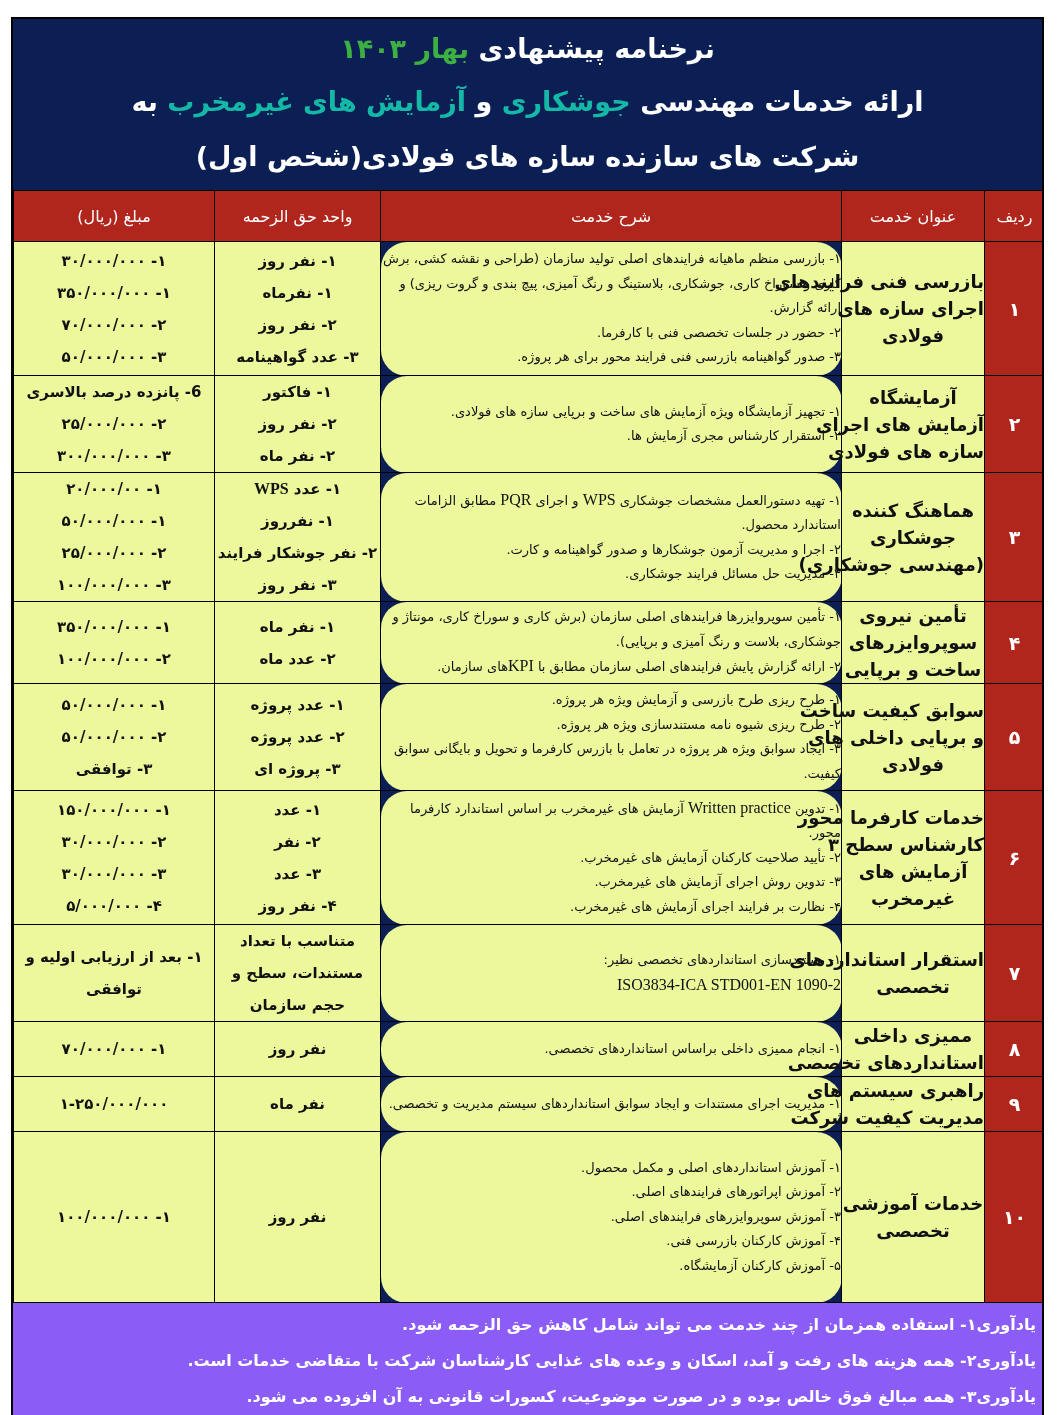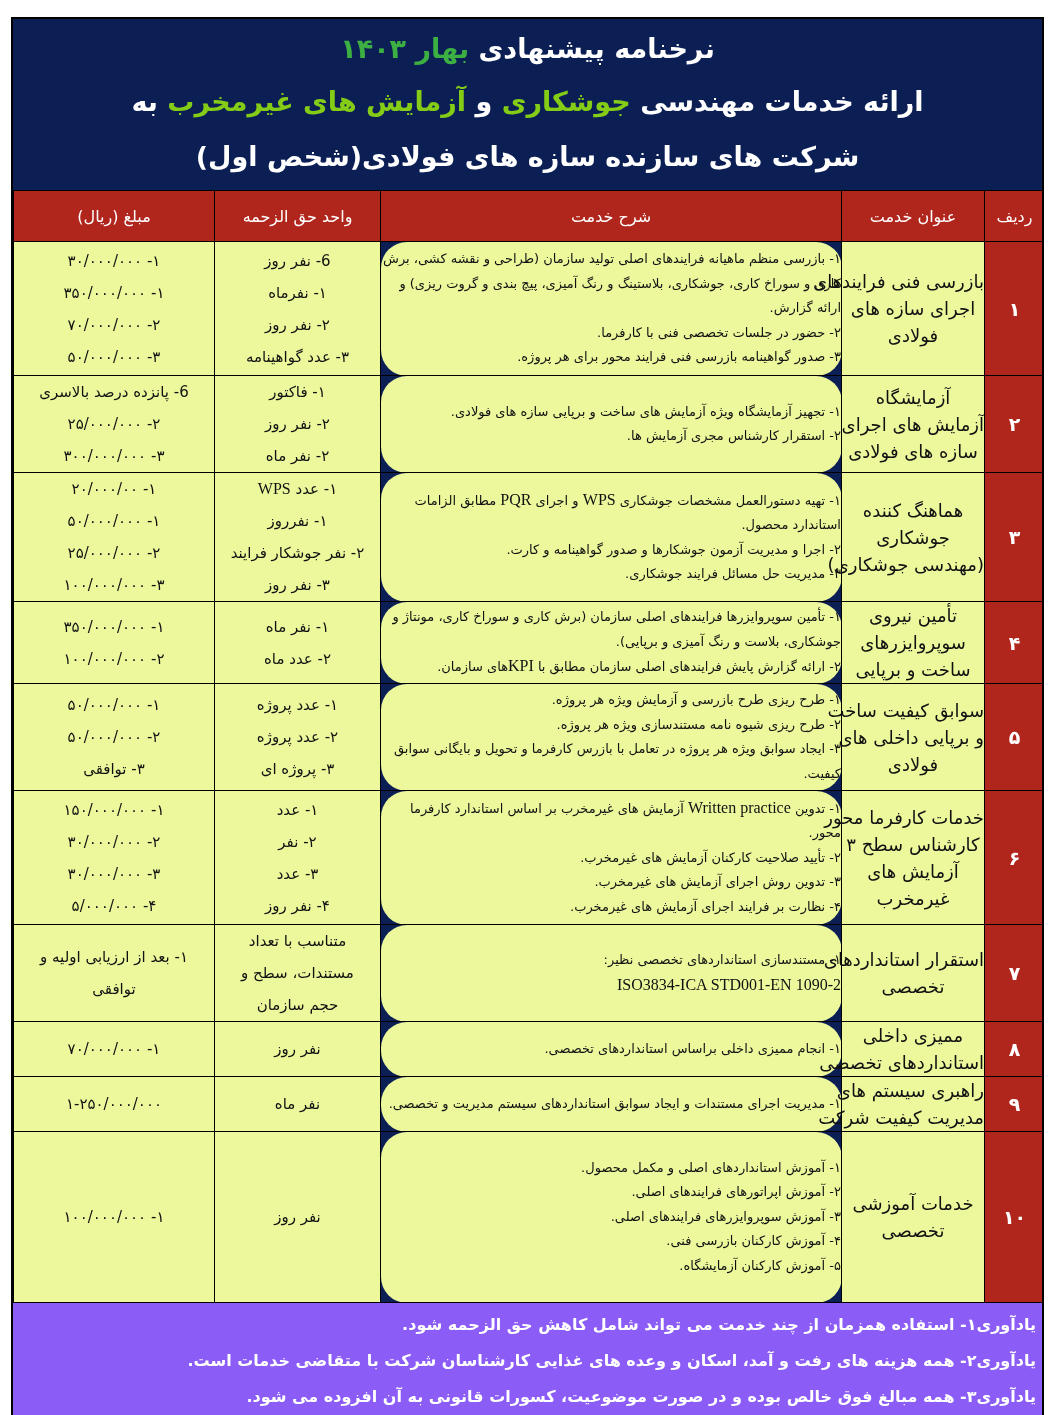--- a/index.html
+++ b/index.html
@@ -14,37 +14,37 @@
     border: 2px solid #000; box-sizing: border-box; background: #0b1f55;
     overflow: hidden;
   }
   .title-block {
     height: 171px; background: #0b1f55; color: #fff; text-align: center;
     direction: rtl; font-weight: bold;
   }
   .title-line { font-size: 27px; line-height: 55px; height: 55px; white-space: nowrap; }
   .title-line:first-child { padding-top: 4px; height: 51px; line-height: 51px; }
   .hl-green { color: #3cb043; }
-  .hl-red { color: #84cc16; }
+  .hl-red { color: #14b8a6; }
   table.grid {
     border-collapse: collapse; width: 1031px; table-layout: fixed;
     direction: rtl;
   }
   table.grid td, table.grid th { border: 1px solid #000; padding: 0; }
   th.hdr {
     background: #b0261c; color: #fff; font-weight: normal; font-size: 16px;
     height: 50px; text-align: center; vertical-align: middle;
   }
   td.rownum {
     background: #b0261c; color: #fff; font-weight: bold; font-size: 19px;
     text-align: center; vertical-align: middle;
   }
   td.cell {
     background: #edf89c; color: #111; text-align: center; vertical-align: middle;
-    font-size: 14px; line-height: 26px;
+    font-size: 14px; line-height: 26px; font-weight: bold;
   }
   td.desc {
     background: #edf89c; color: #111; text-align: right; vertical-align: middle;
     font-size: 13px; line-height: 24.5px; padding: 0 8px 0 6px; border-radius: 26px;
   }
   td.title-cell { font-size: 18px; line-height: 27px; padding: 0 4px; }
   td.unit, td.amount { font-size: 15px; line-height: 32px; }
   .line { display: block; white-space: nowrap; }
   .desc .line { white-space: normal; }
   .latin { font-family: "Liberation Serif", serif; font-size: 16px; }
@@ -92,21 +92,21 @@
             <span class="line">بازرسی فنی فرایندهای</span>
             <span class="line">اجرای سازه های</span>
             <span class="line">فولادی</span>
           </td>
           <td class="desc">
             <span class="line">۱- بازرسی منظم ماهیانه فرایندهای اصلی تولید سازمان (طراحی و نقشه کشی، برش کاری و سوراخ کاری، جوشکاری، بلاستینگ و رنگ آمیزی، پیچ بندی و گروت ریزی) و ارائه گزارش.</span>
             <span class="line">۲- حضور در جلسات تخصصی فنی با کارفرما.</span>
             <span class="line">۳- صدور گواهینامه بازرسی فنی فرایند محور برای هر پروژه.</span>
           </td>
           <td class="cell unit">
-            <span class="line">6- نفر روز</span>
+            <span class="line">۱- نفر روز</span>
             <span class="line">۱- نفرماه</span>
             <span class="line">۲- نفر روز</span>
             <span class="line">۳- عدد گواهینامه</span>
           </td>
           <td class="cell amount">
             <span class="line">۱- ۳۰/۰۰۰/۰۰۰</span>
             <span class="line">۱- ۳۵۰/۰۰۰/۰۰۰</span>
             <span class="line">۲- ۷۰/۰۰۰/۰۰۰</span>
             <span class="line">۳- ۵۰/۰۰۰/۰۰۰</span>
           </td>

